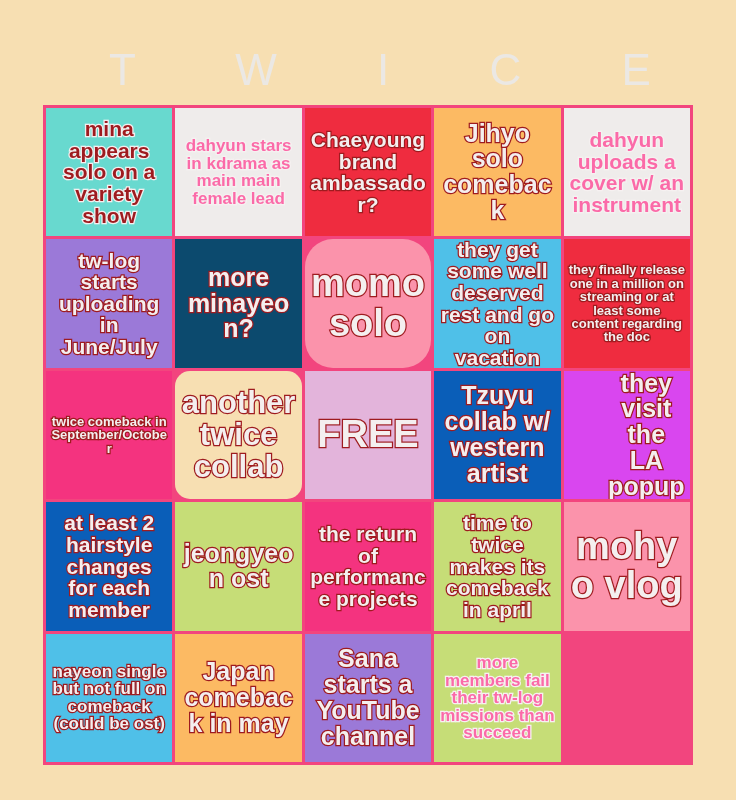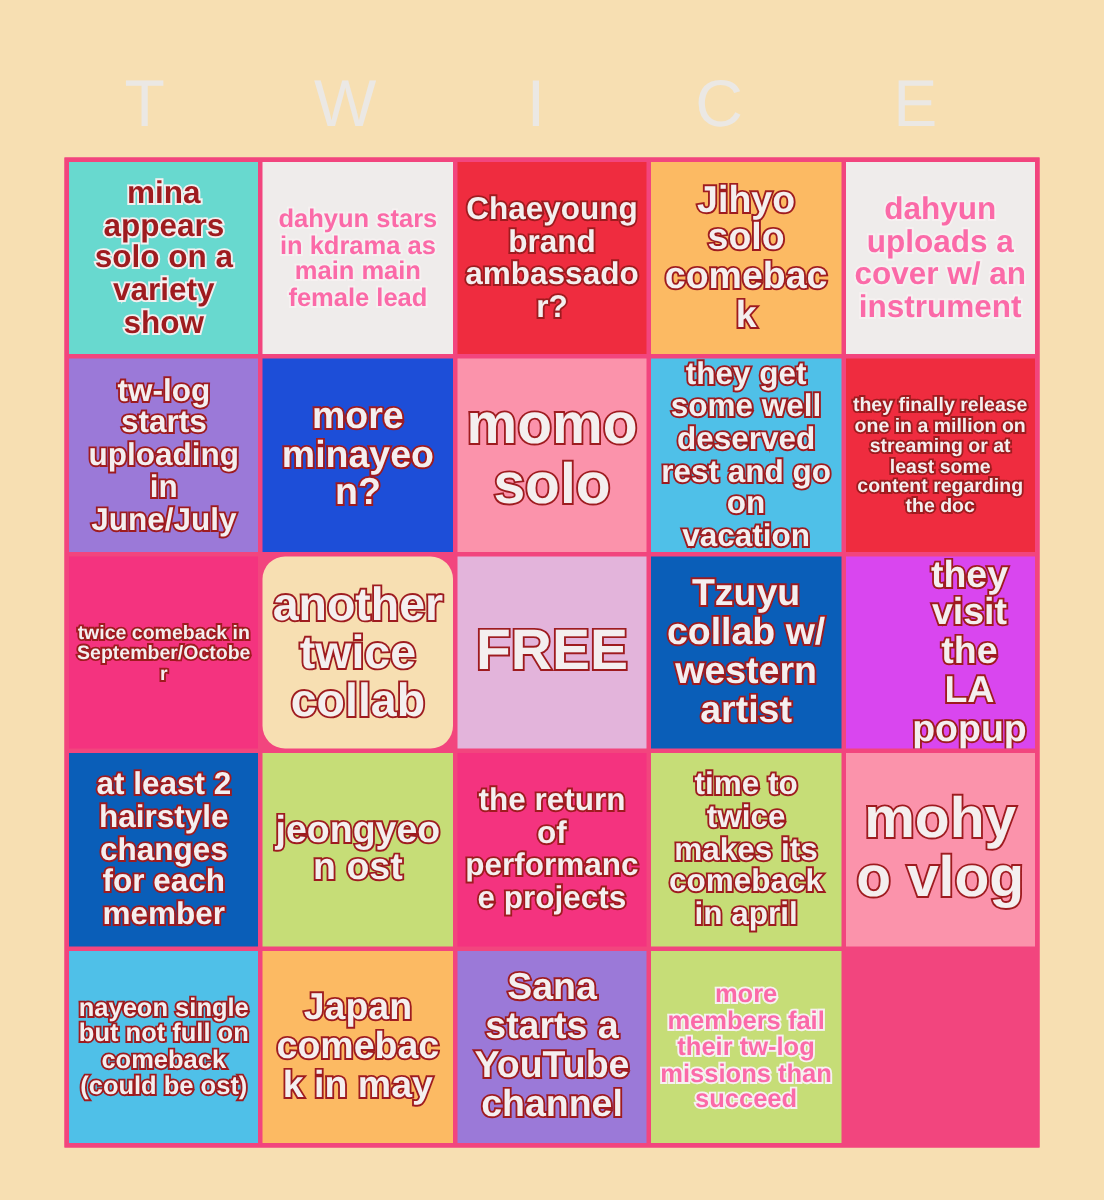--- a/index.html
+++ b/index.html
@@ -15,21 +15,21 @@
   }
   #card {
     position: relative;
     width: 736px;
     height: 800px;
     box-sizing: border-box;
   }
   #title {
     position: absolute;
     top: 42px;
-    left: 29px;
+    left: 55px;
     width: 650px;
     height: 56px;
     display: flex;
     align-items: center;
     justify-content: center;
     font-size: 44px;
     font-weight: 400;
     letter-spacing: 44px;
     text-indent: 44px;
     color: #ebe8e4;
@@ -112,24 +112,24 @@
       </div>
       <div class="cell" style="background: rgb(252, 186, 99);">
         <span class="cell-text t-white s-lg">Jihyo solo comeback</span>
       </div>
       <div class="cell" style="background: rgb(239, 236, 235);">
         <span class="cell-text t-pink s-md">dahyun uploads a cover w/ an instrument</span>
       </div>
       <div class="cell" style="background: rgb(155, 121, 216);">
         <span class="cell-text t-white s-md">tw-log starts uploading in June/July</span>
       </div>
-      <div class="cell" style="background: #1d4ed8;">
+      <div class="cell" style="background: #0c4a6e;">
         <span class="cell-text t-white s-lg">more minayeon?</span>
       </div>
-      <div class="cell" style="background: rgb(251, 147, 171);">
+      <div class="cell" style="background: rgb(251, 147, 171); border-radius: 28px;">
         <span class="cell-text t-white s-xxl">momo solo</span>
       </div>
       <div class="cell" style="background: rgb(79, 192, 232);">
         <span class="cell-text t-white s-md">they get some well deserved rest and go on vacation</span>
       </div>
       <div class="cell" style="background: rgb(239, 44, 63);">
         <span class="cell-text t-white s-xs">they finally release one in a million on streaming or at least some content regarding the doc</span>
       </div>
       <div class="cell" style="background: rgb(244, 51, 127);">
         <span class="cell-text t-white s-xs">twice comeback in September/October</span>

